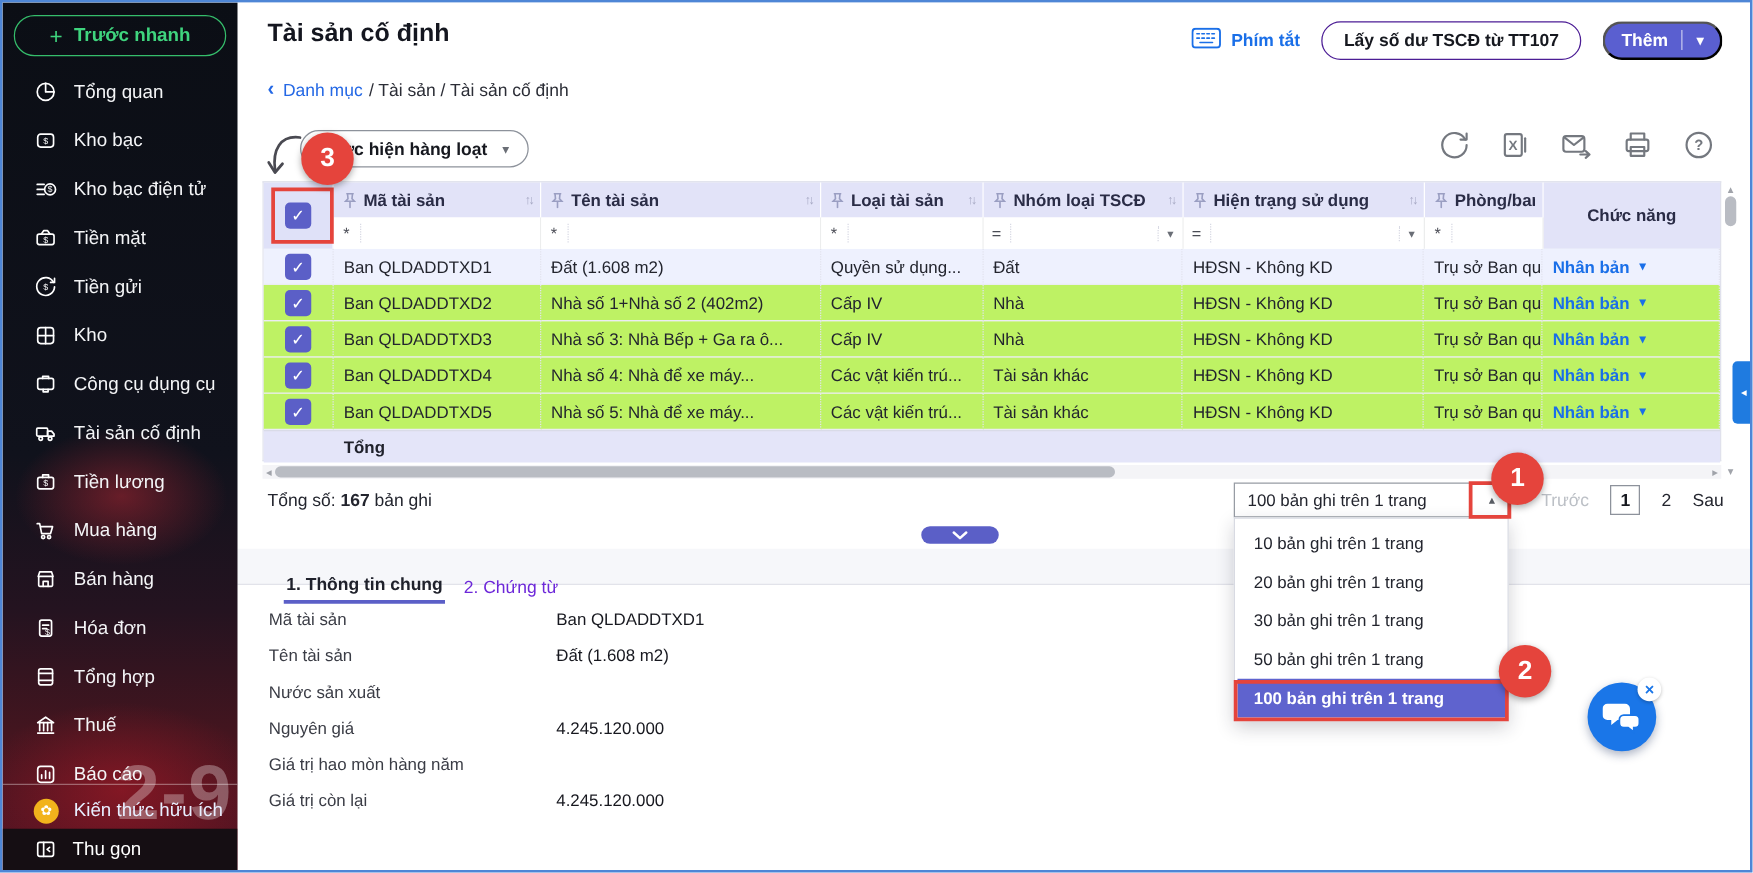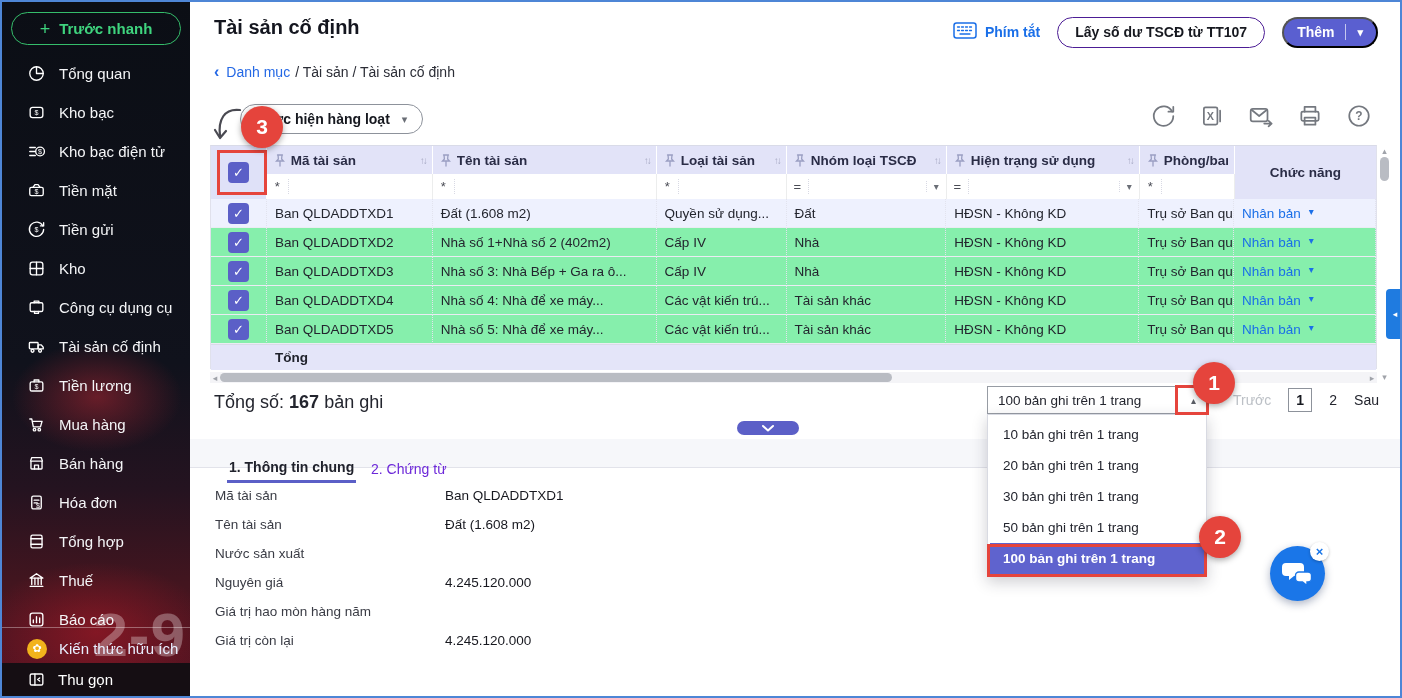--- a/index.html
+++ b/index.html
@@ -85,38 +85,38 @@
     font-weight:bold;color:#2a2c46}
   .checkbox{width:21px;height:21px;border-radius:4px;background:#5b5fc7;display:flex;align-items:center;
     justify-content:center;color:#fff;font-size:13px;cursor:pointer}
   .tfilter .tf{height:25px;background:#fff;border-right:1px solid #eceded;display:flex;align-items:center;overflow:hidden}
   .op{width:22px;text-align:center;color:#4a4c55;font-size:13px;border-right:1px dotted #d8d9e4;flex:none;cursor:pointer}
   .tf .inp{flex:1;height:100%;cursor:text}
   .tf .dd{width:20px;border-left:1px dotted #d8d9e4;color:#6a6e76;font-size:10px;text-align:center;cursor:pointer}
   .tbody .td{height:29px;display:flex;align-items:center;padding:0 8px;border-right:1px dotted #e2e3ee;
     border-bottom:1px solid #ebecf3;overflow:hidden;white-space:nowrap;color:#23252e}
   .tbody .td.cbc{justify-content:center;padding:0}
-  .tbody .trow{background:#86efac;cursor:pointer}
+  .tbody .trow{background:#bef264;cursor:pointer}
   .tbody .trow.sel{background:#eef1fe}
-  .act-link{color:#1a6fe8;font-weight:400;display:flex;gap:8px;cursor:pointer}
+  .act-link{color:#1a6fe8;font-weight:700;display:flex;gap:8px;align-items:center;cursor:pointer}
   .act-link .gl-dn{font-size:10px}
   .trow.total{height:26px;background:#e4e5f9;border-top:1px solid #d9dbe8;font-weight:bold;color:#20222c;align-items:center}
   .trow.total .tot-lbl{width:166px;margin-left:56px;padding-left:8px}
 
   
   .hscroll{position:absolute;left:20px;top:370px;width:1167px;height:11px;background:#f4f4f7;display:flex;align-items:center}
   .hscroll .gl-lt,.hscroll .gl-rt{color:#a0a3aa;font-size:9px;width:10px;text-align:center;cursor:pointer}
   .hthumb{position:absolute;left:10px;top:1px;width:672px;height:9px;border-radius:5px;background:#b9bcc3;cursor:grab}
   .vscroll{position:absolute;left:1189px;top:144px;width:11px;height:236px}
   .vscroll .gl-up,.vscroll .gl-dn{position:absolute;left:0;width:11px;text-align:center;color:#a0a3aa;font-size:9px;cursor:pointer}
   .vscroll .gl-dn{bottom:0}
   .vthumb{position:absolute;left:1px;top:11px;width:9px;height:24px;border-radius:5px;background:#b9bcc3;cursor:grab}
 
   
-  .total-line{position:absolute;left:24px;top:390px;font-size:18px;color:#23252e}
+  .total-line{position:absolute;left:24px;top:390px;font-size:14px;color:#23252e}
   .total-line b{font-weight:bold}
   .page-select{position:absolute;left:797px;top:384px;width:220px;height:28px;border:1px solid #979ca4;
     background:#fff;display:flex;align-items:center;padding:0 10px;font-size:13.5px;color:#23252e;cursor:pointer}
   .page-select .lbl{flex:1}
   .page-select .gl-up{color:#595d64;font-size:10px}
   .pager{position:absolute;left:1043px;top:386px;display:flex;align-items:center;gap:17px;font-size:14px}
   .pager .prev{color:#bcc0c6;cursor:default}
   .pager .pg{color:#23252e;cursor:pointer}
   .pager .cur{width:24px;height:24px;border:1px solid #8d929b;display:flex;align-items:center;
     justify-content:center;font-weight:bold;color:#16181f;cursor:pointer}

